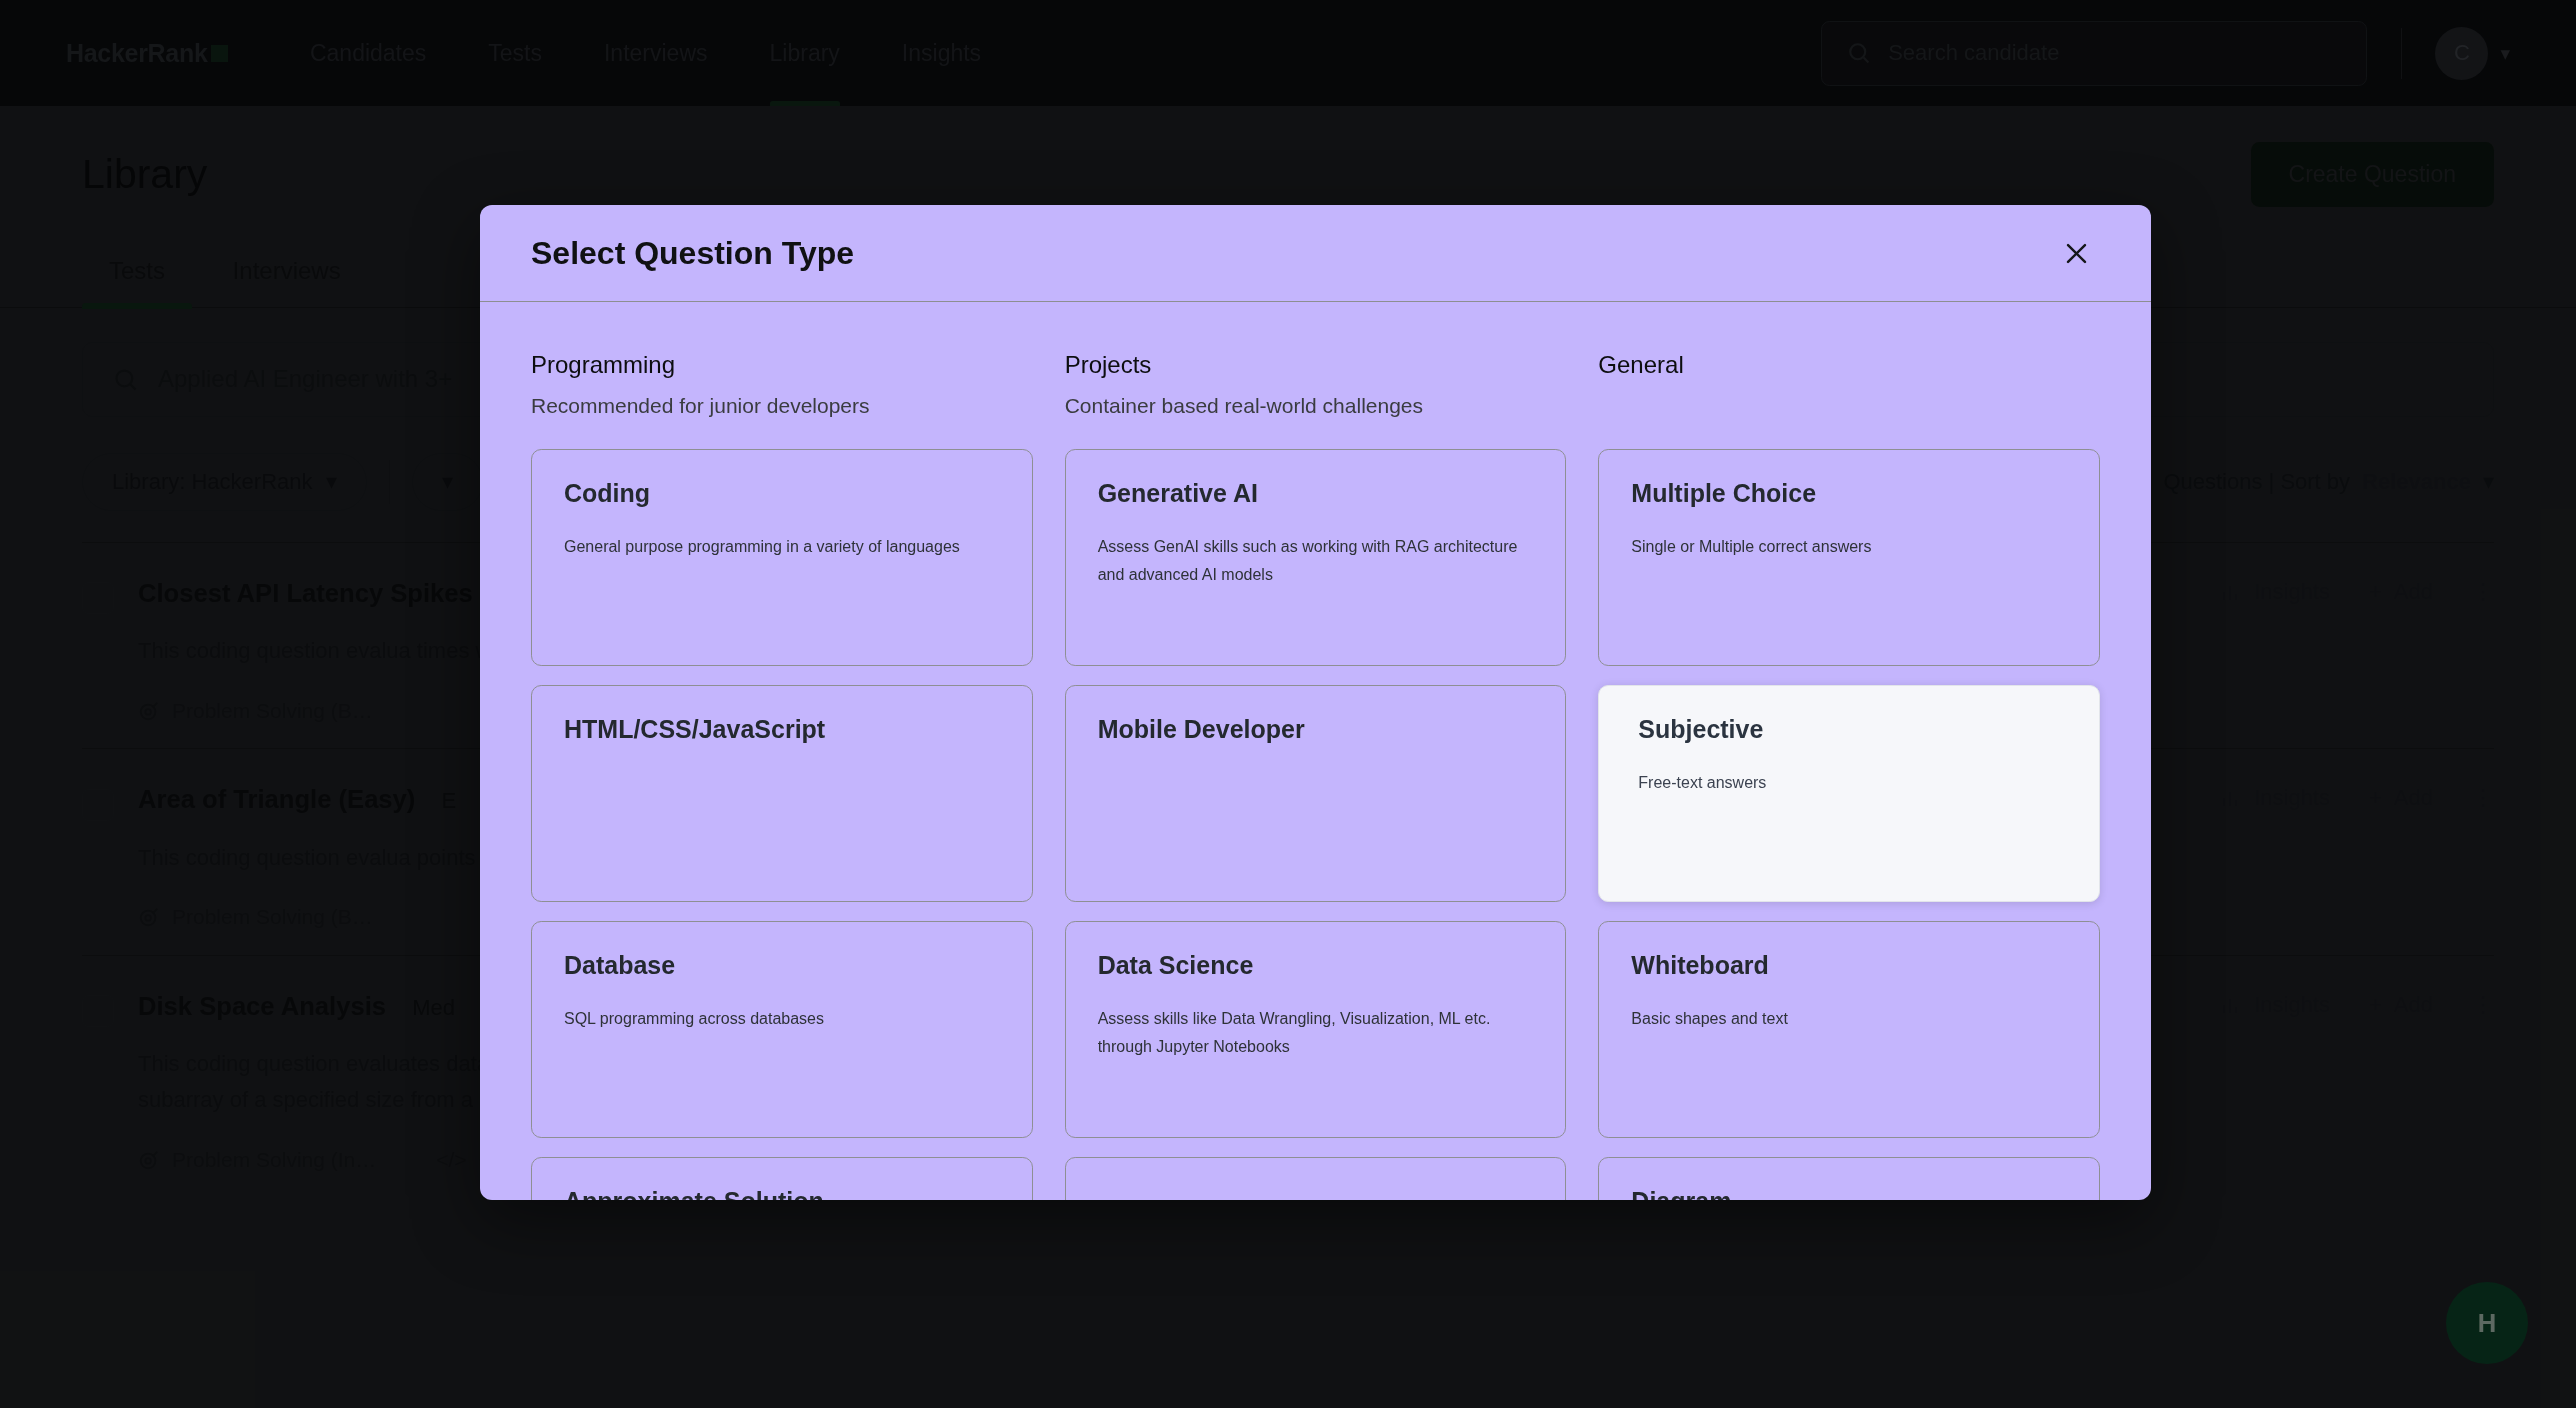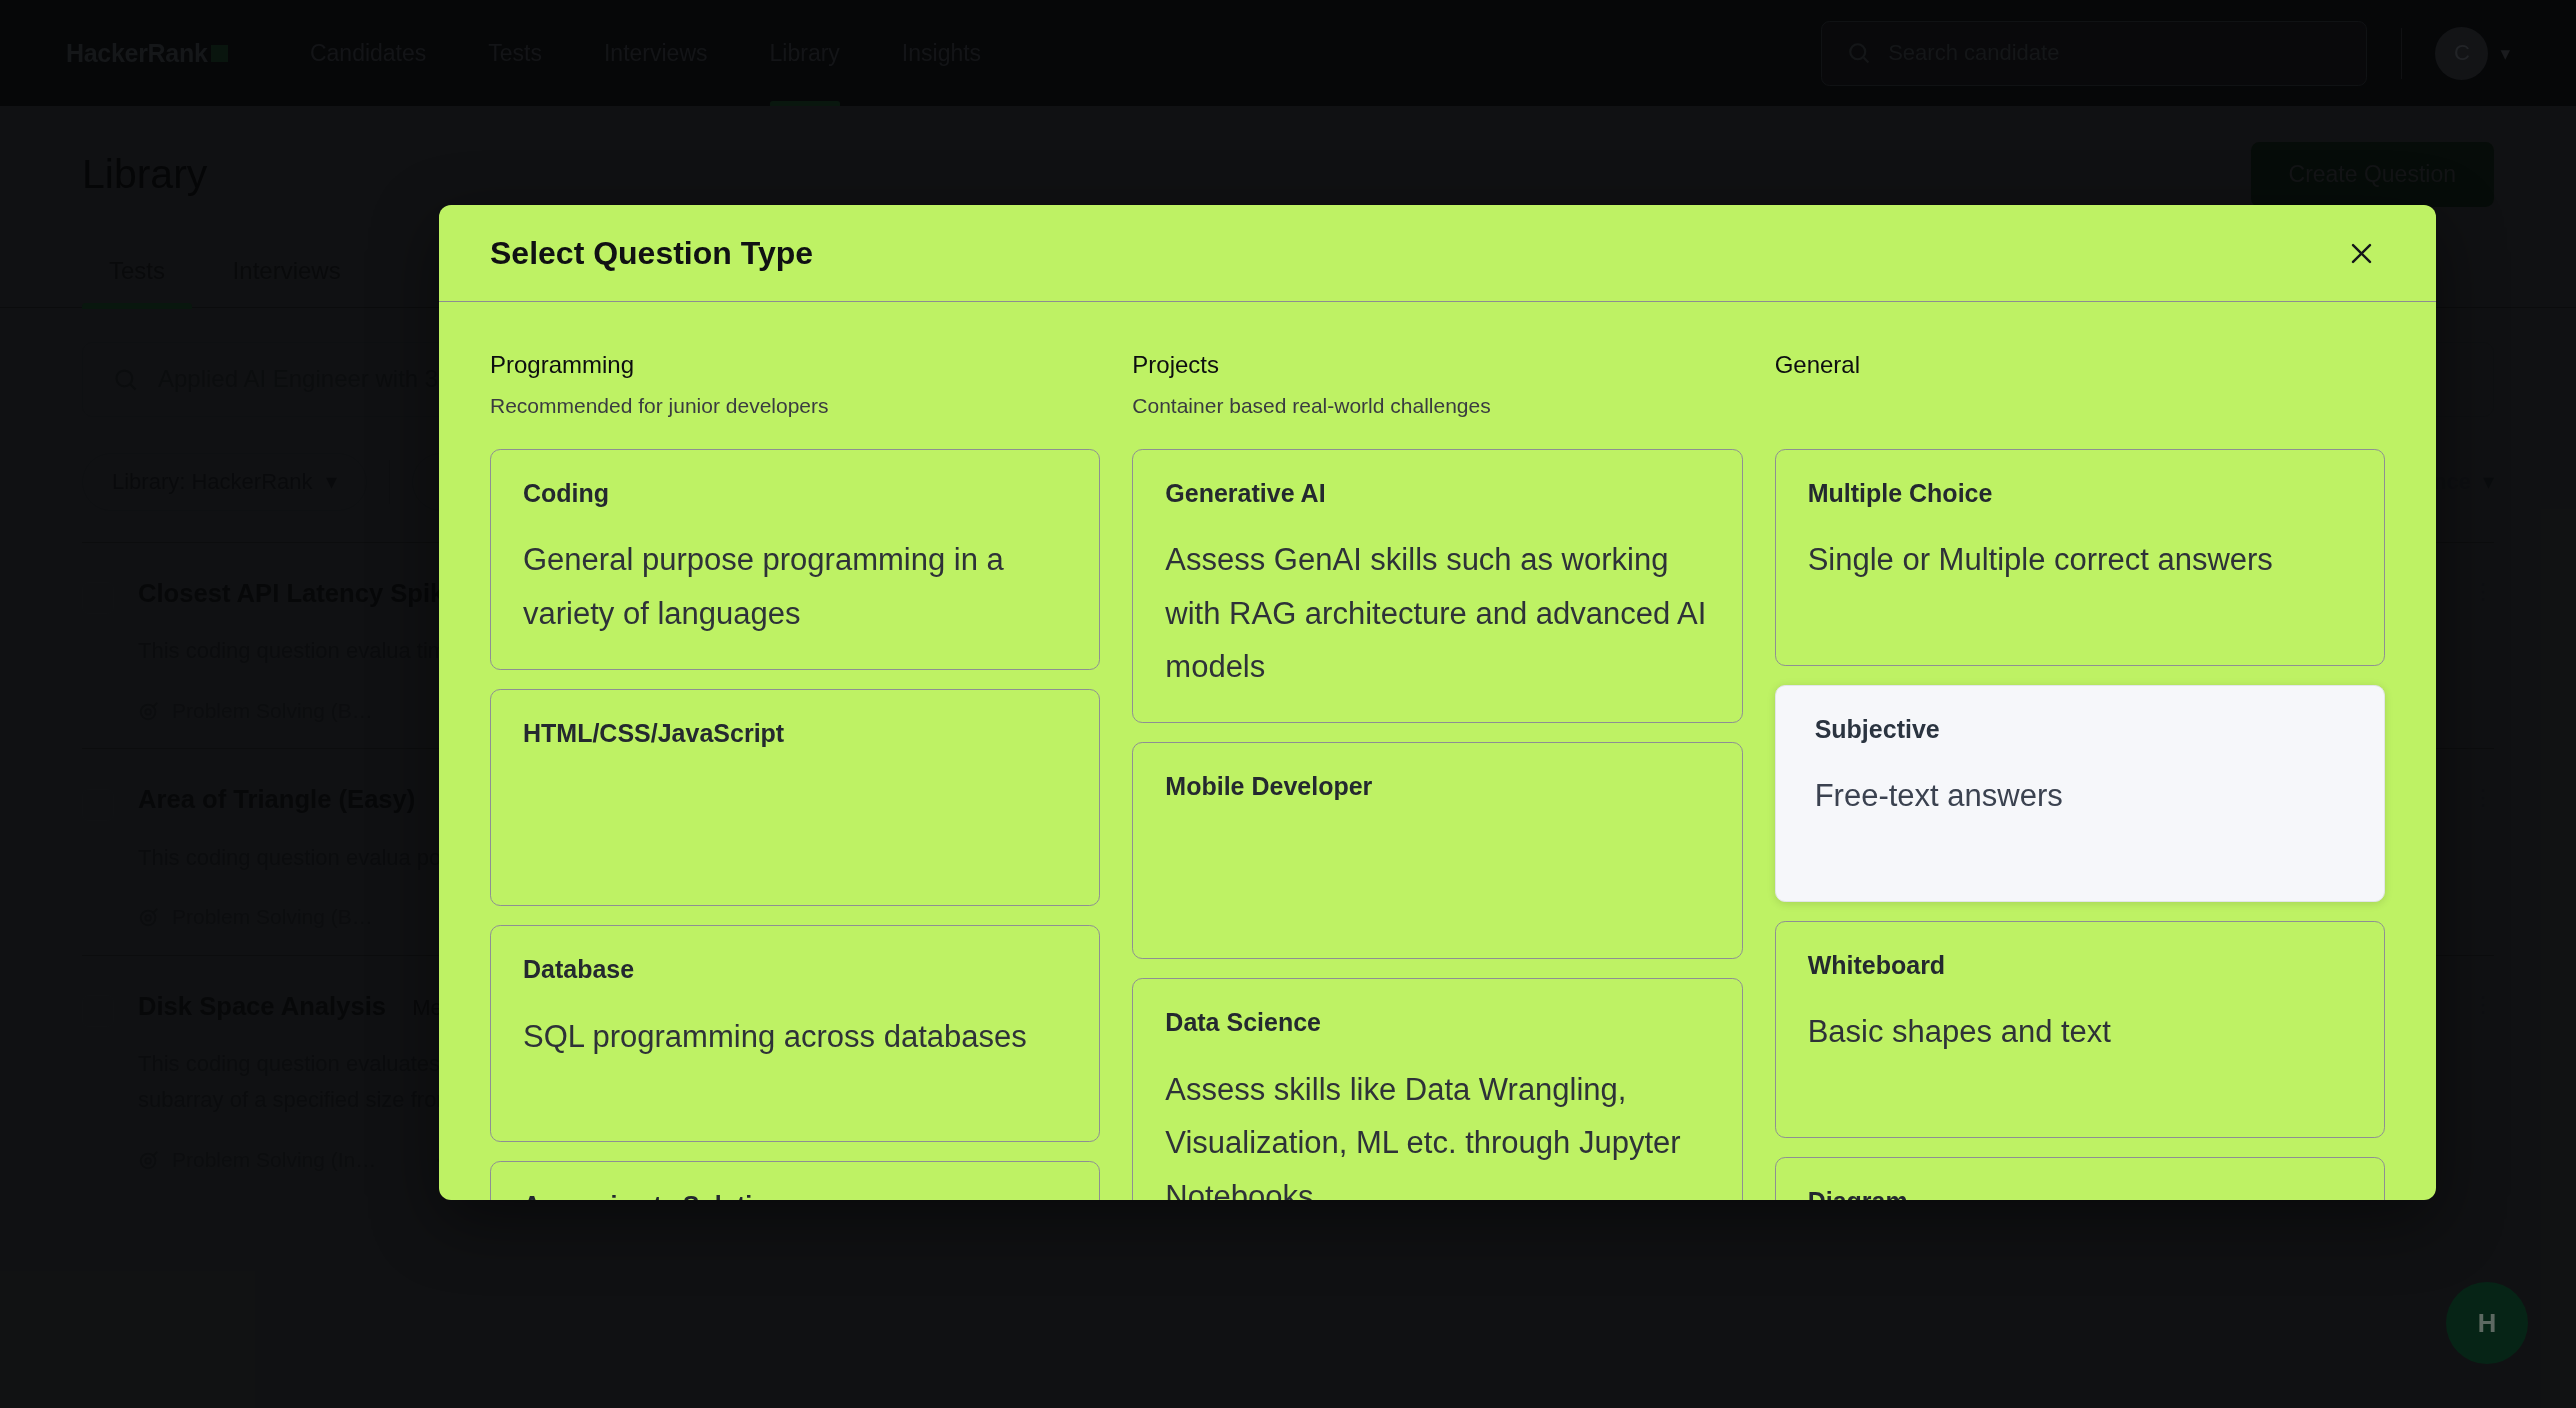--- a/index.html
+++ b/index.html
@@ -193,23 +193,23 @@
     cursor: pointer;
   }
 
   
   .overlay {
     position: absolute; inset: 0;
     background: rgba(0,0,0,0.55);
   }
   .modal {
     position: absolute;
-    left: 439px; top: 205px;
-    width: 1997px; height: 995px;
-    background: #bef264;
+    left: 480px; top: 205px;
+    width: 1671px; height: 995px;
+    background: #c4b5fd;
     border-radius: 12px;
     overflow: hidden;
     box-shadow: 0 20.5px 68px rgba(0,0,0,.45);
     display: flex; flex-direction: column;
   }
   .modal-head {
     height: 97px;
     flex: none;
     display: flex; align-items: center;
     padding: 0 51px;
@@ -245,21 +245,21 @@
   }
   .card.sel {
     background: #f6f7fa;
     border-color: #e2e5ea;
     box-shadow: 0 1.7px 8.5px rgba(0,0,0,.12);
     padding-left: 39px;
   }
   .card h4 {
     font-size: 25px; color: #24292f; font-weight: bold; margin-bottom: 25.6px;
   }
-  .card p { font-size: 31px; color: #2e3238; line-height: 1.72; }
+  .card p { font-size: 16px; color: #2e3238; line-height: 1.72; }
   .card.sel h4 { color: #2b3440; }
   .card.sel p { color: #3b4250; }
 </style>
 </head>
 <body>
 
 <div class="app">
 
   <div class="topnav">
     <div class="brand">

